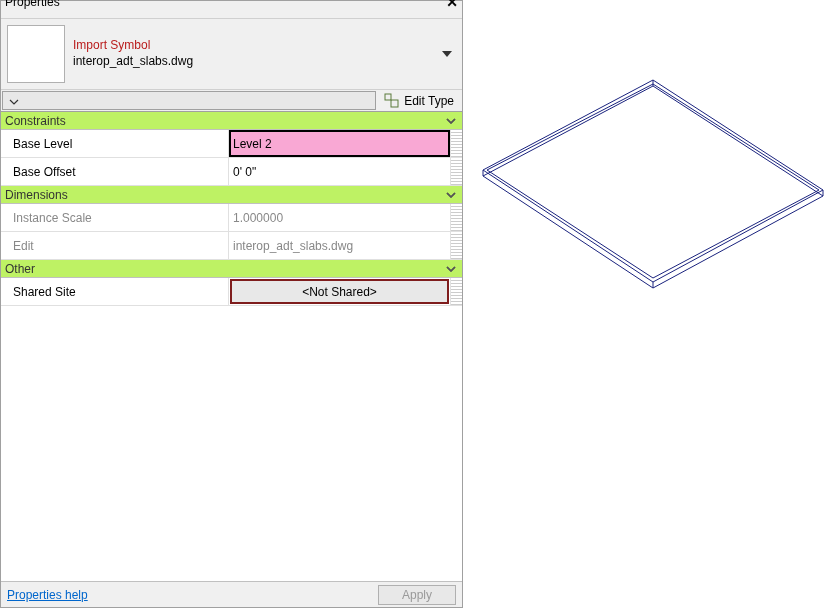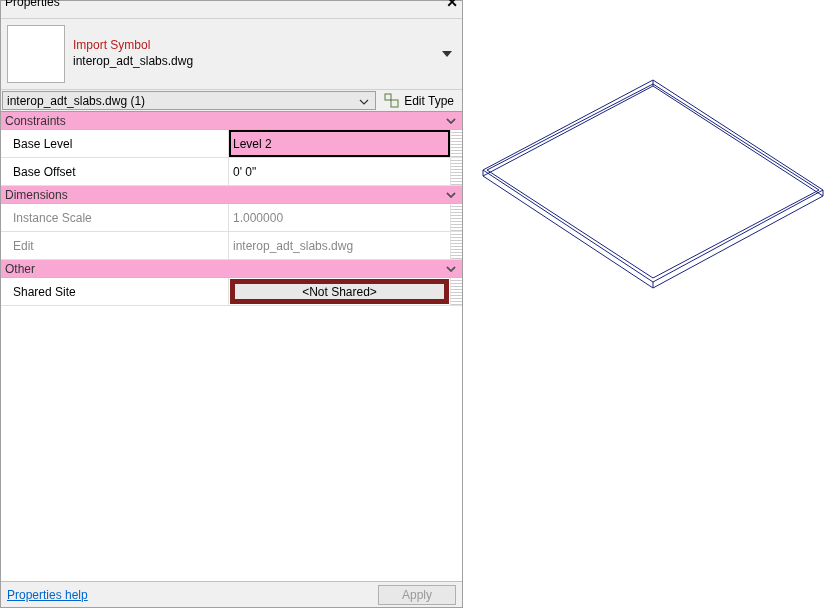--- a/index.html
+++ b/index.html
@@ -110,21 +110,21 @@
   .grid {
     flex: 1;
     overflow: auto;
     background: #fff;
     border-top: 1px solid #a0a0a0;
   }
   .group-header {
     display: flex;
     align-items: center;
     height: 18px;
-    background: #f9a8d4;
+    background: #bef264;
     border-bottom: 1px solid #c0c0c0;
     padding: 0 4px;
     font-size: 12px;
     color: #333;
   }
   .group-header .label { flex:1; }
   .group-header .collapse {
     width: 14px;
     text-align: center;
     cursor: pointer;
@@ -160,21 +160,21 @@
     padding: 0 2px;
     background:#f9a8d4;
   }
   .prop-value.button-cell {
     padding: 1px;
   }
   .inner-btn {
     flex:1;
     height: 100%;
     background: #e8e8e8;
-    border: 5px solid #7f1d1d;
+    border: 2px solid #7f1d1d;
     display:flex;
     align-items:center;
     justify-content:center;
     cursor:pointer;
     font-size:12px;
   }
   .prop-grip {
     width: 12px;
     border-left: 1px solid #e0e0e0;
     background: repeating-linear-gradient(0deg,#ccc,#ccc 1px,#fff 1px,#fff 3px);
@@ -230,21 +230,20 @@
     </div>
     <div class="dropdown-caret">
       <svg width="10" height="6" viewBox="0 0 10 6">
           <path d="M0 0 L10 0 L5 6 Z" fill="#333"></path>
         </svg>
     </div>
   </div>
 
   <div class="selector-row">
     <div class="selector-combo">
-      <span class="selector-text">interop_adt_slabs.dwg (1)</span>
       <span class="combo-caret">
         <svg width="10" height="6" viewBox="0 0 10 6">
             <path d="M1 1 L5 5 L9 1" stroke="#333" stroke-width="1.2" fill="none"></path>
           </svg>
       </span>
     </div>
     <div class="edit-type-btn">
       <span class="edit-type-icon">
         <svg width="16" height="16" viewBox="0 0 16 16">
           <rect x="1" y="1" width="6" height="6" fill="none" stroke="#5a7a3a" stroke-width="1"></rect>

